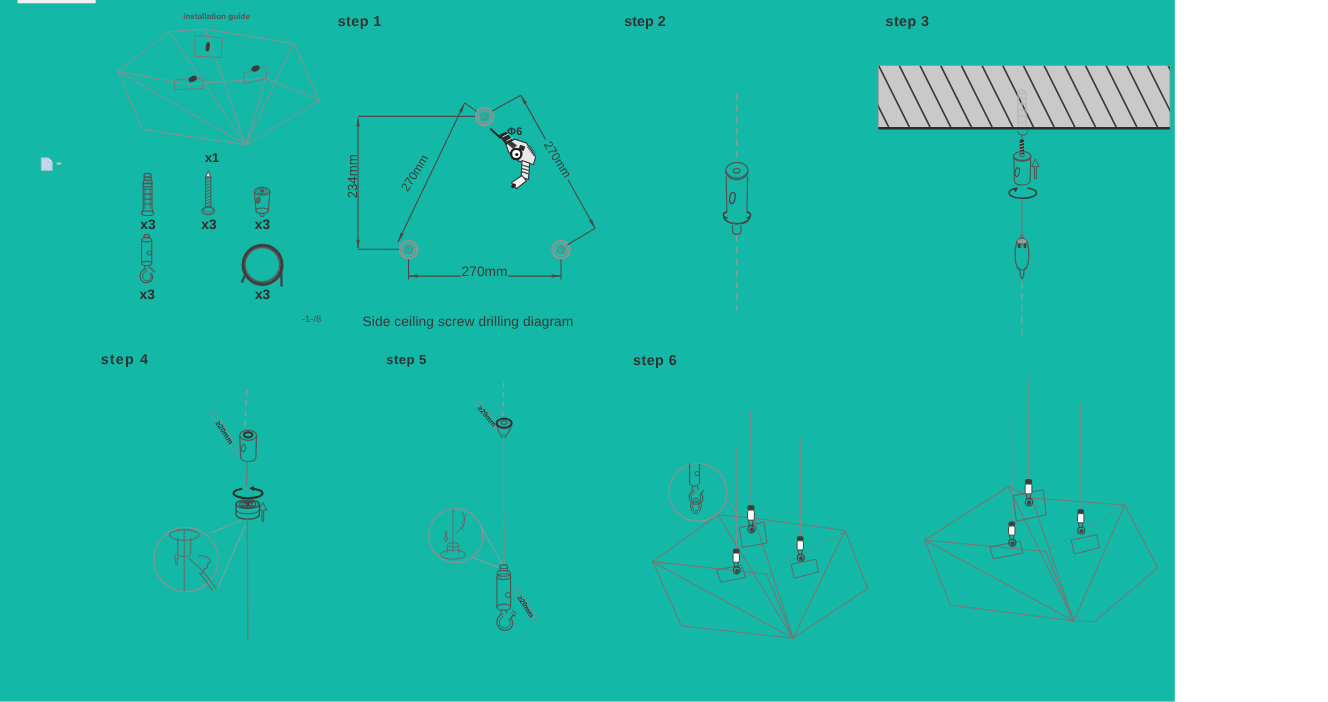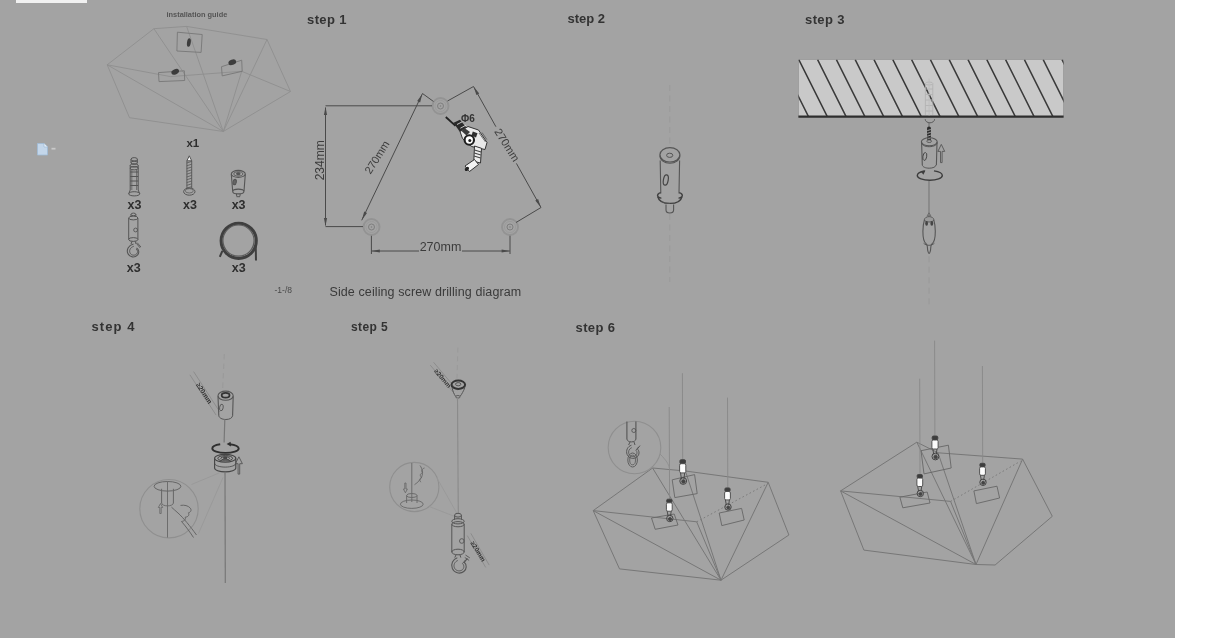--- a/index.html
+++ b/index.html
@@ -1,16 +1,16 @@
 <!DOCTYPE html>
 <html><head>
 <meta charset="utf-8">
 <style>
   html,body{margin:0;padding:0;background:#ffffff;}
-  #page{position:relative;width:1175px;height:638px;overflow:hidden;background:#a3a3a3;
+  #page{position:relative;width:1068px;height:638px;overflow:hidden;background:#14b8a6;
         font-family:"Liberation Sans", sans-serif;}
   svg{position:absolute;left:0;top:0;}
 </style>
 </head>
 <body>
 <div id="page">
 <svg width="1207" height="638" viewBox="0 0 1207 638">
   <rect x="16" y="0" width="71" height="3" fill="#f1f1f1"></rect>
 
   <g font-family="Liberation Sans, sans-serif">

